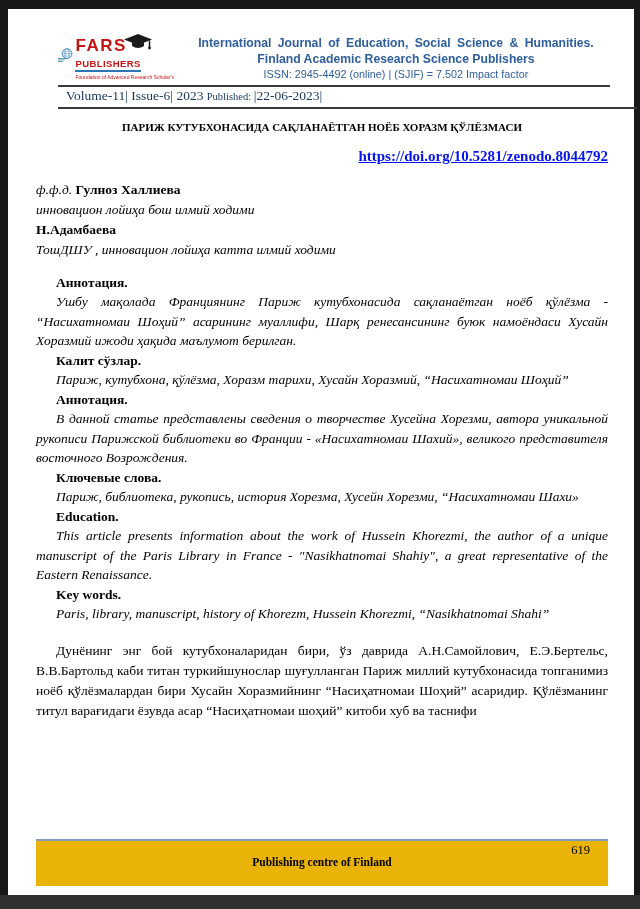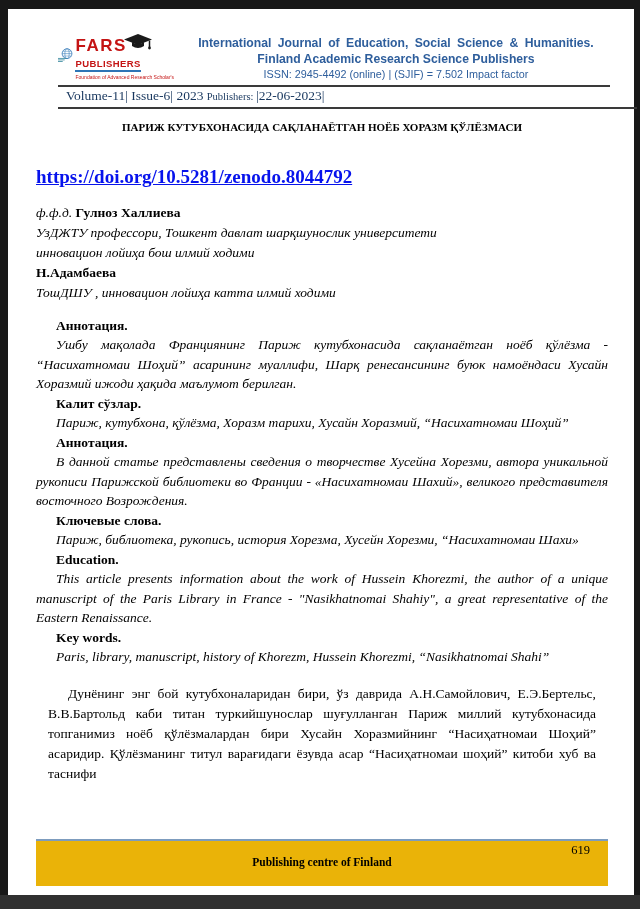--- a/index.html
+++ b/index.html
@@ -22,30 +22,30 @@
   .jr .t1{font-weight:bold;font-size:12.2px;line-height:15.5px;word-spacing:3px;}
   .jr .t2{font-weight:bold;font-size:12.2px;line-height:15.5px;}
   .jr .t3{font-size:10.8px;line-height:15px;}
 
   .volume{margin-left:22px;width:571px;border-bottom:2px solid #3a3a3a;padding:1px 0 3px 8px;
           color:#17365D;font-size:13.5px;}
   .volume .pub{font-size:10.5px;}
 
   
   .title{margin:8px auto 0;max-width:420px;text-align:center;font-weight:bold;font-size:11px;line-height:21.5px;}
-  .doi{display:block;text-align:left;margin-top:27px;font-weight:bold;font-size:19px;
+  .doi{display:block;text-align:right;margin-top:9px;font-weight:bold;font-size:15px;
        color:#0713EC;text-decoration:underline;}
   .authors{margin-top:15px;text-align:left;font-size:13.5px;line-height:20px;font-style:italic;}
   .authors .bold{font-weight:bold;font-style:normal;}
 
   
   .sections{margin-top:13px;}
   p.h{font-weight:bold;text-indent:20px;font-size:13.5px;line-height:19.5px;margin:0;}
   p.it{font-style:italic;text-align:justify;text-indent:20px;font-size:13.5px;line-height:19.5px;margin:0;}
-  p.body-par{margin:17px 12px 0;text-align:justify;text-indent:20px;font-size:13.5px;line-height:20px;font-family:Liberation Serif, serif;}
+  p.body-par{margin:17px 0 0;text-align:justify;text-indent:20px;font-size:13.5px;line-height:20px;font-family:Liberation Serif, serif;}
 
   
   .footer{position:absolute;left:28px;right:26px;top:830px;border-top:2px solid #7D9CBE;
           padding-top:15px;background:#eab308;height:30px;}
   .footer .center{text-align:center;font-weight:bold;font-size:11.5px;}
   .footer .pn{position:absolute;right:18px;top:2px;font-size:12.5px;}
 </style>
 </head>
 <body>
 
@@ -82,30 +82,29 @@
           </div>
         </div>
         <div class="jr">
           <div class="t1">International Journal of Education, Social Science &amp; Humanities.</div>
           <div class="t2">Finland Academic Research Science Publishers</div>
           <div class="t3">ISSN: 2945-4492 (online) | (SJIF) = 7.502 Impact factor</div>
         </div>
       </div>
 
       <div class="volume">
-        <span>Volume-11| Issue-6| 2023 </span><span class="pub">Publishers: </span><span>|22-06-2023|</span>
+        <span>Volume-11| Issue-6| 2023 </span><span class="pub">Published: </span><span>|22-06-2023|</span>
       </div>
 
       <h1 class="title">ПАРИЖ КУТУБХОНАСИДА САҚЛАНАЁТГАН НОЁБ ХОРАЗМ ҚЎЛЁЗМАСИ</h1>
 
       <a href="#" class="doi">https://doi.org/10.5281/zenodo.8044792</a>
 
       <div class="authors">
         <div><span>ф.ф.д. </span><span class="bold">Гулноз  Халлиева</span></div>
-        <div>УзДЖТУ профессори,   Тошкент давлат шарқшунослик университети</div>
         <div>инновацион лойиҳа бош илмий ходими</div>
         <div class="bold">Н.Адамбаева</div>
         <div>ТошДШУ , инновацион лойиҳа катта  илмий ходими</div>
       </div>
 
       <div class="sections">
         <p class="h">Аннотация.</p>
         <p class="it">Ушбу мақолада Франциянинг Париж  кутубхонасида сақланаётган ноёб қўлёзма - “Насихатномаи Шоҳий” асарининг муаллифи, Шарқ ренесансининг буюк намоёндаси Хусайн Хоразмий  ижоди ҳақида  маълумот берилган.</p>
         <p class="h">Калит сўзлар.</p>
         <p class="it">Париж, кутубхона, қўлёзма, Хоразм тарихи, Хусайн Хоразмий, “Насихатномаи Шоҳий”</p>

